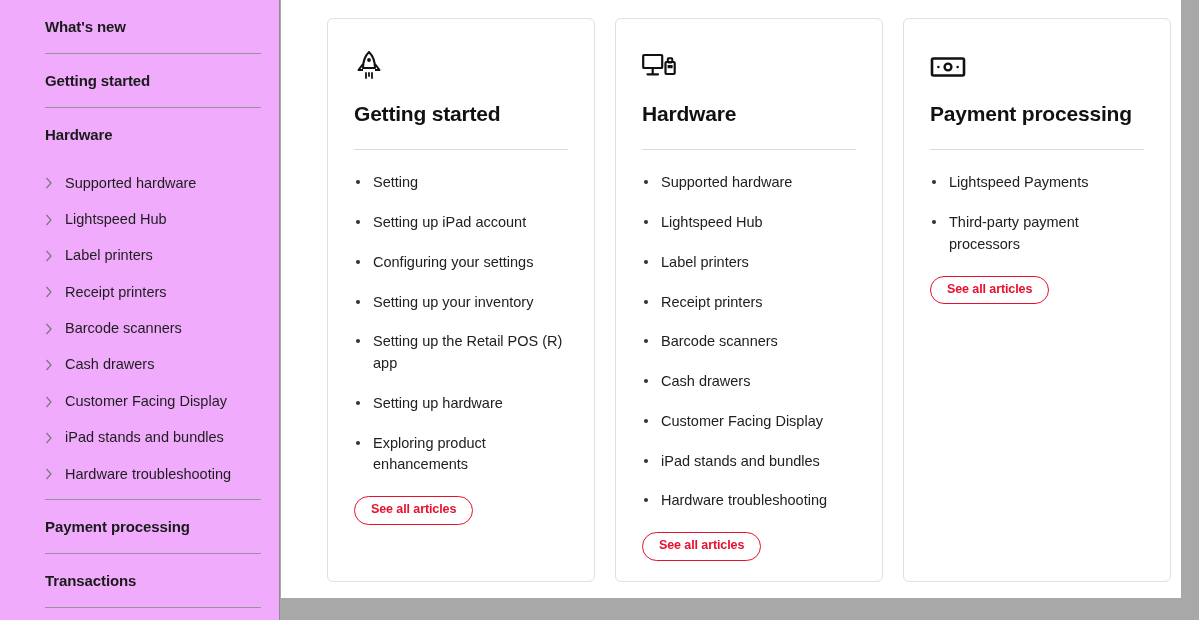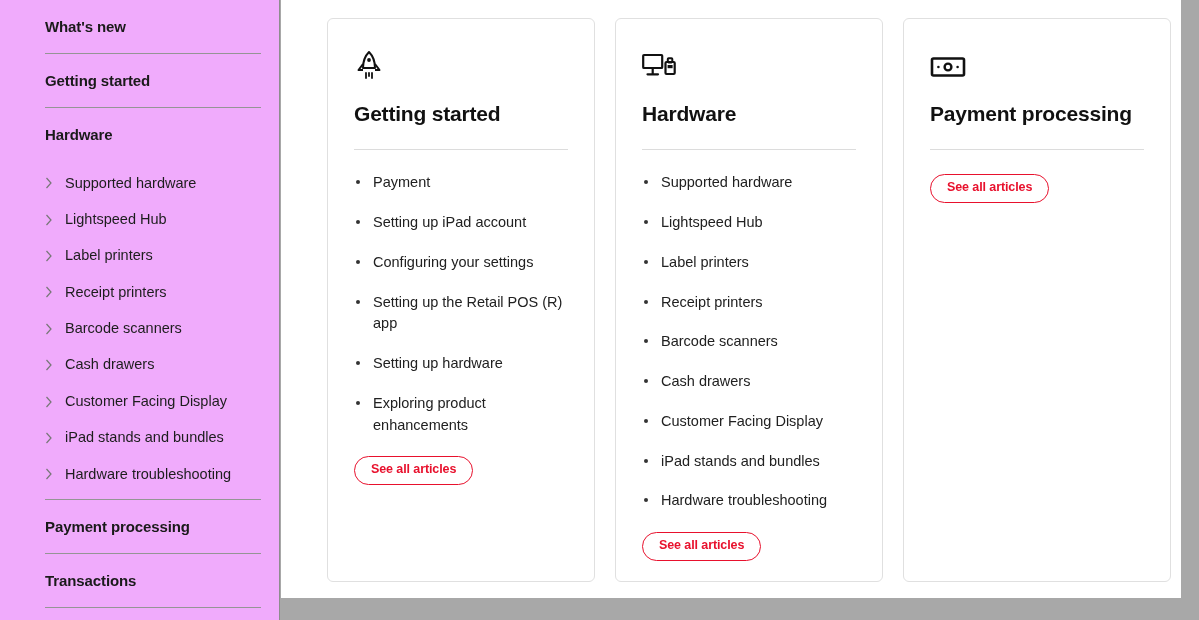--- a/index.html
+++ b/index.html
@@ -273,23 +273,24 @@
           <path d="M9 18 L21 18" stroke="#111" stroke-width="2"></path>
           <path d="M12 23 L12 28" stroke="#111" stroke-width="1.8" stroke-linecap="round"></path>
           <path d="M15 23 L15 26" stroke="#111" stroke-width="1.8" stroke-linecap="round"></path>
           <path d="M18 23 L18 28" stroke="#111" stroke-width="1.8" stroke-linecap="round"></path>
         </svg>
       </div>
       <h2 class="card-title">Getting started</h2>
       <div class="card-rule"></div>
       <div class="list-wrap">
         <ul class="card-list">
-          <li><span>Payment</span></li>
+          <li><span>Setting</span></li>
           <li><span>Setting up iPad account</span></li>
           <li><span>Configuring your settings</span></li>
+          <li><span>Setting up your inventory</span></li>
           <li><span>Setting up the Retail POS (R) app</span></li>
           <li><span>Setting up hardware</span></li>
           <li><span>Exploring product enhancements</span></li>
         </ul>
       </div>
       <button class="see-all">See all articles</button>
     </div>
 
     <div class="card">
       <div class="card-icon">
@@ -324,17 +325,23 @@
       <div class="card-icon">
         <svg width="36" height="24" viewBox="0 0 36 24">
           <rect x="2" y="3.5" width="32" height="17" rx="1.5" fill="none" stroke="#111" stroke-width="2.6"></rect>
           <circle cx="18" cy="12" r="3.4" fill="none" stroke="#111" stroke-width="2.4"></circle>
           <circle cx="8.4" cy="12" r="1.3" fill="#111"></circle>
           <circle cx="27.6" cy="12" r="1.3" fill="#111"></circle>
         </svg>
       </div>
       <h2 class="card-title">Payment processing</h2>
       <div class="card-rule"></div>
+      <div class="list-wrap">
+        <ul class="card-list">
+          <li><span>Lightspeed Payments</span></li>
+          <li><span>Third-party payment processors</span></li>
+        </ul>
+      </div>
       <button class="see-all">See all articles</button>
     </div>
 
   </div>
 </div>
 
 </body></html>

